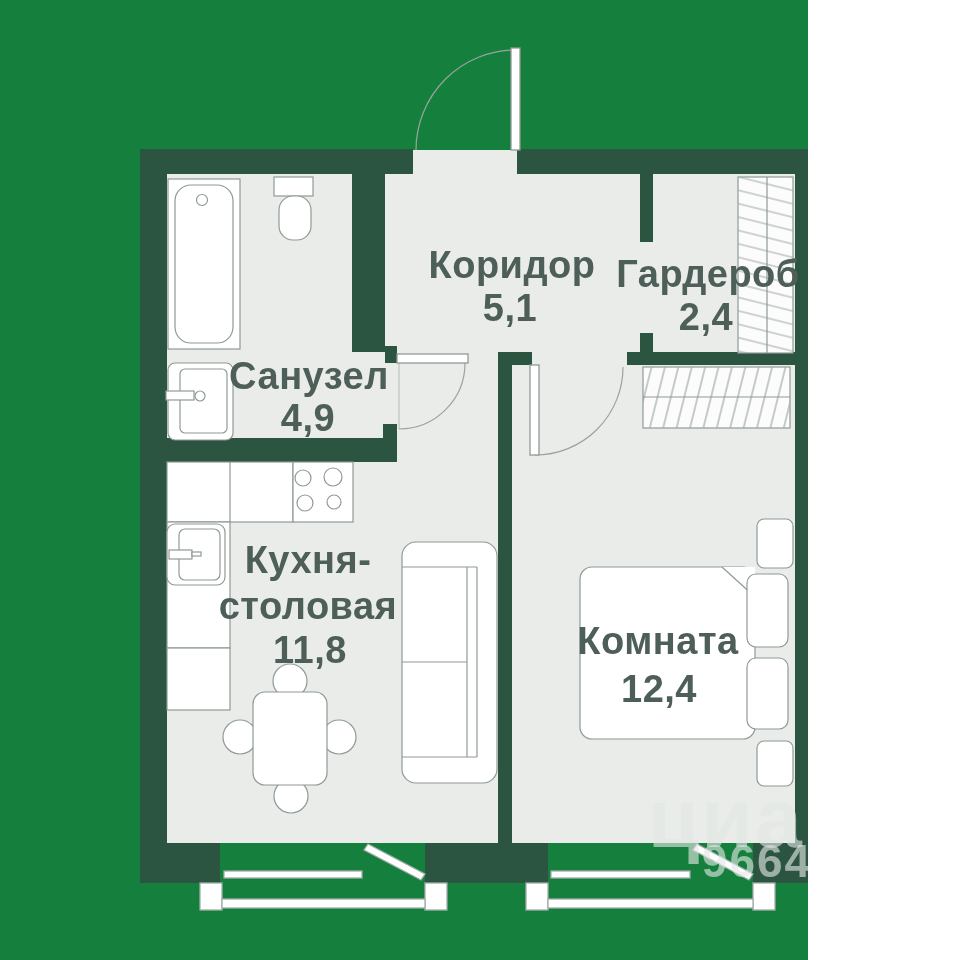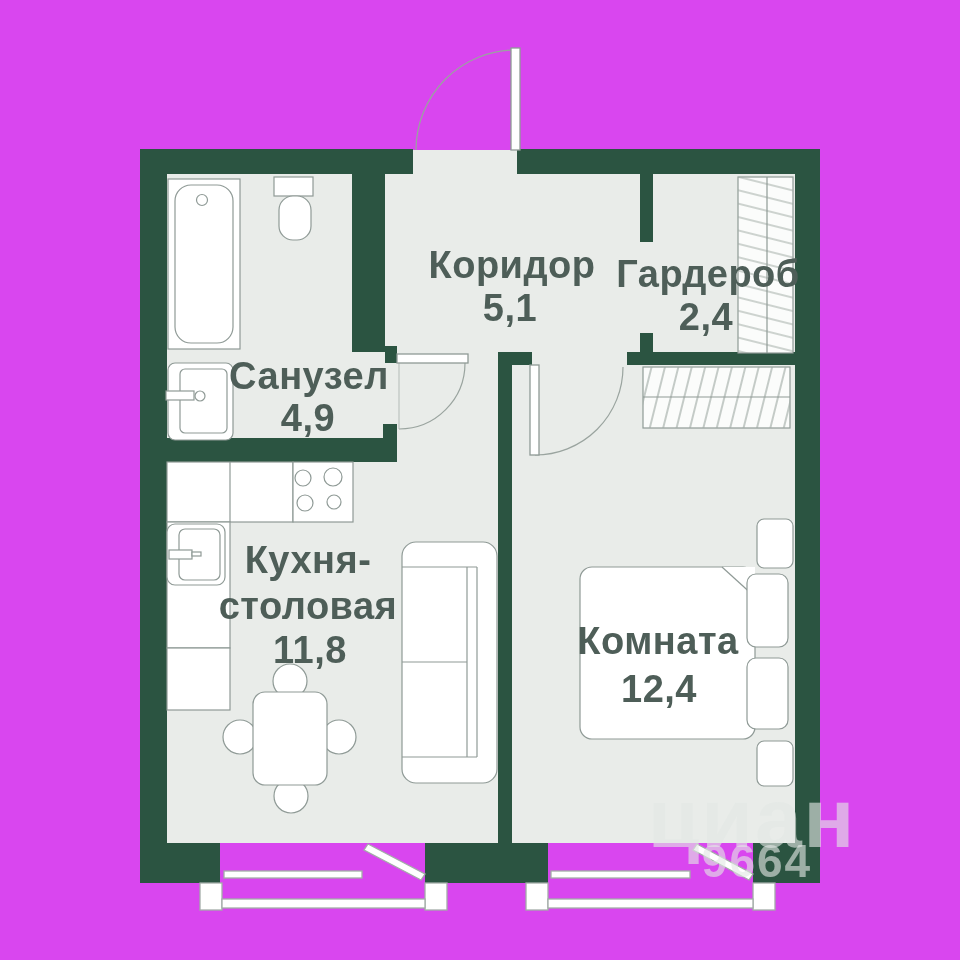--- a/index.html
+++ b/index.html
@@ -1,20 +1,20 @@
 <!DOCTYPE html>
 <html><head>
 <meta charset="utf-8">
 <style>
   html, body { margin: 0; padding: 0; background: #ffffff; }
   .canvas {
     position: relative;
-    width: 960px;
+    width: 808px;
     height: 960px;
-    background: #d946ef;
+    background: #15803d;
     overflow: hidden;
     font-family: "Liberation Sans", sans-serif;
   }
   svg { position: absolute; left: 0; top: 0; }
   .room-label {
     font-family: "Liberation Sans", sans-serif;
     font-weight: 700;
     font-size: 38px;
     fill: #4e5e58;
     text-anchor: middle;

